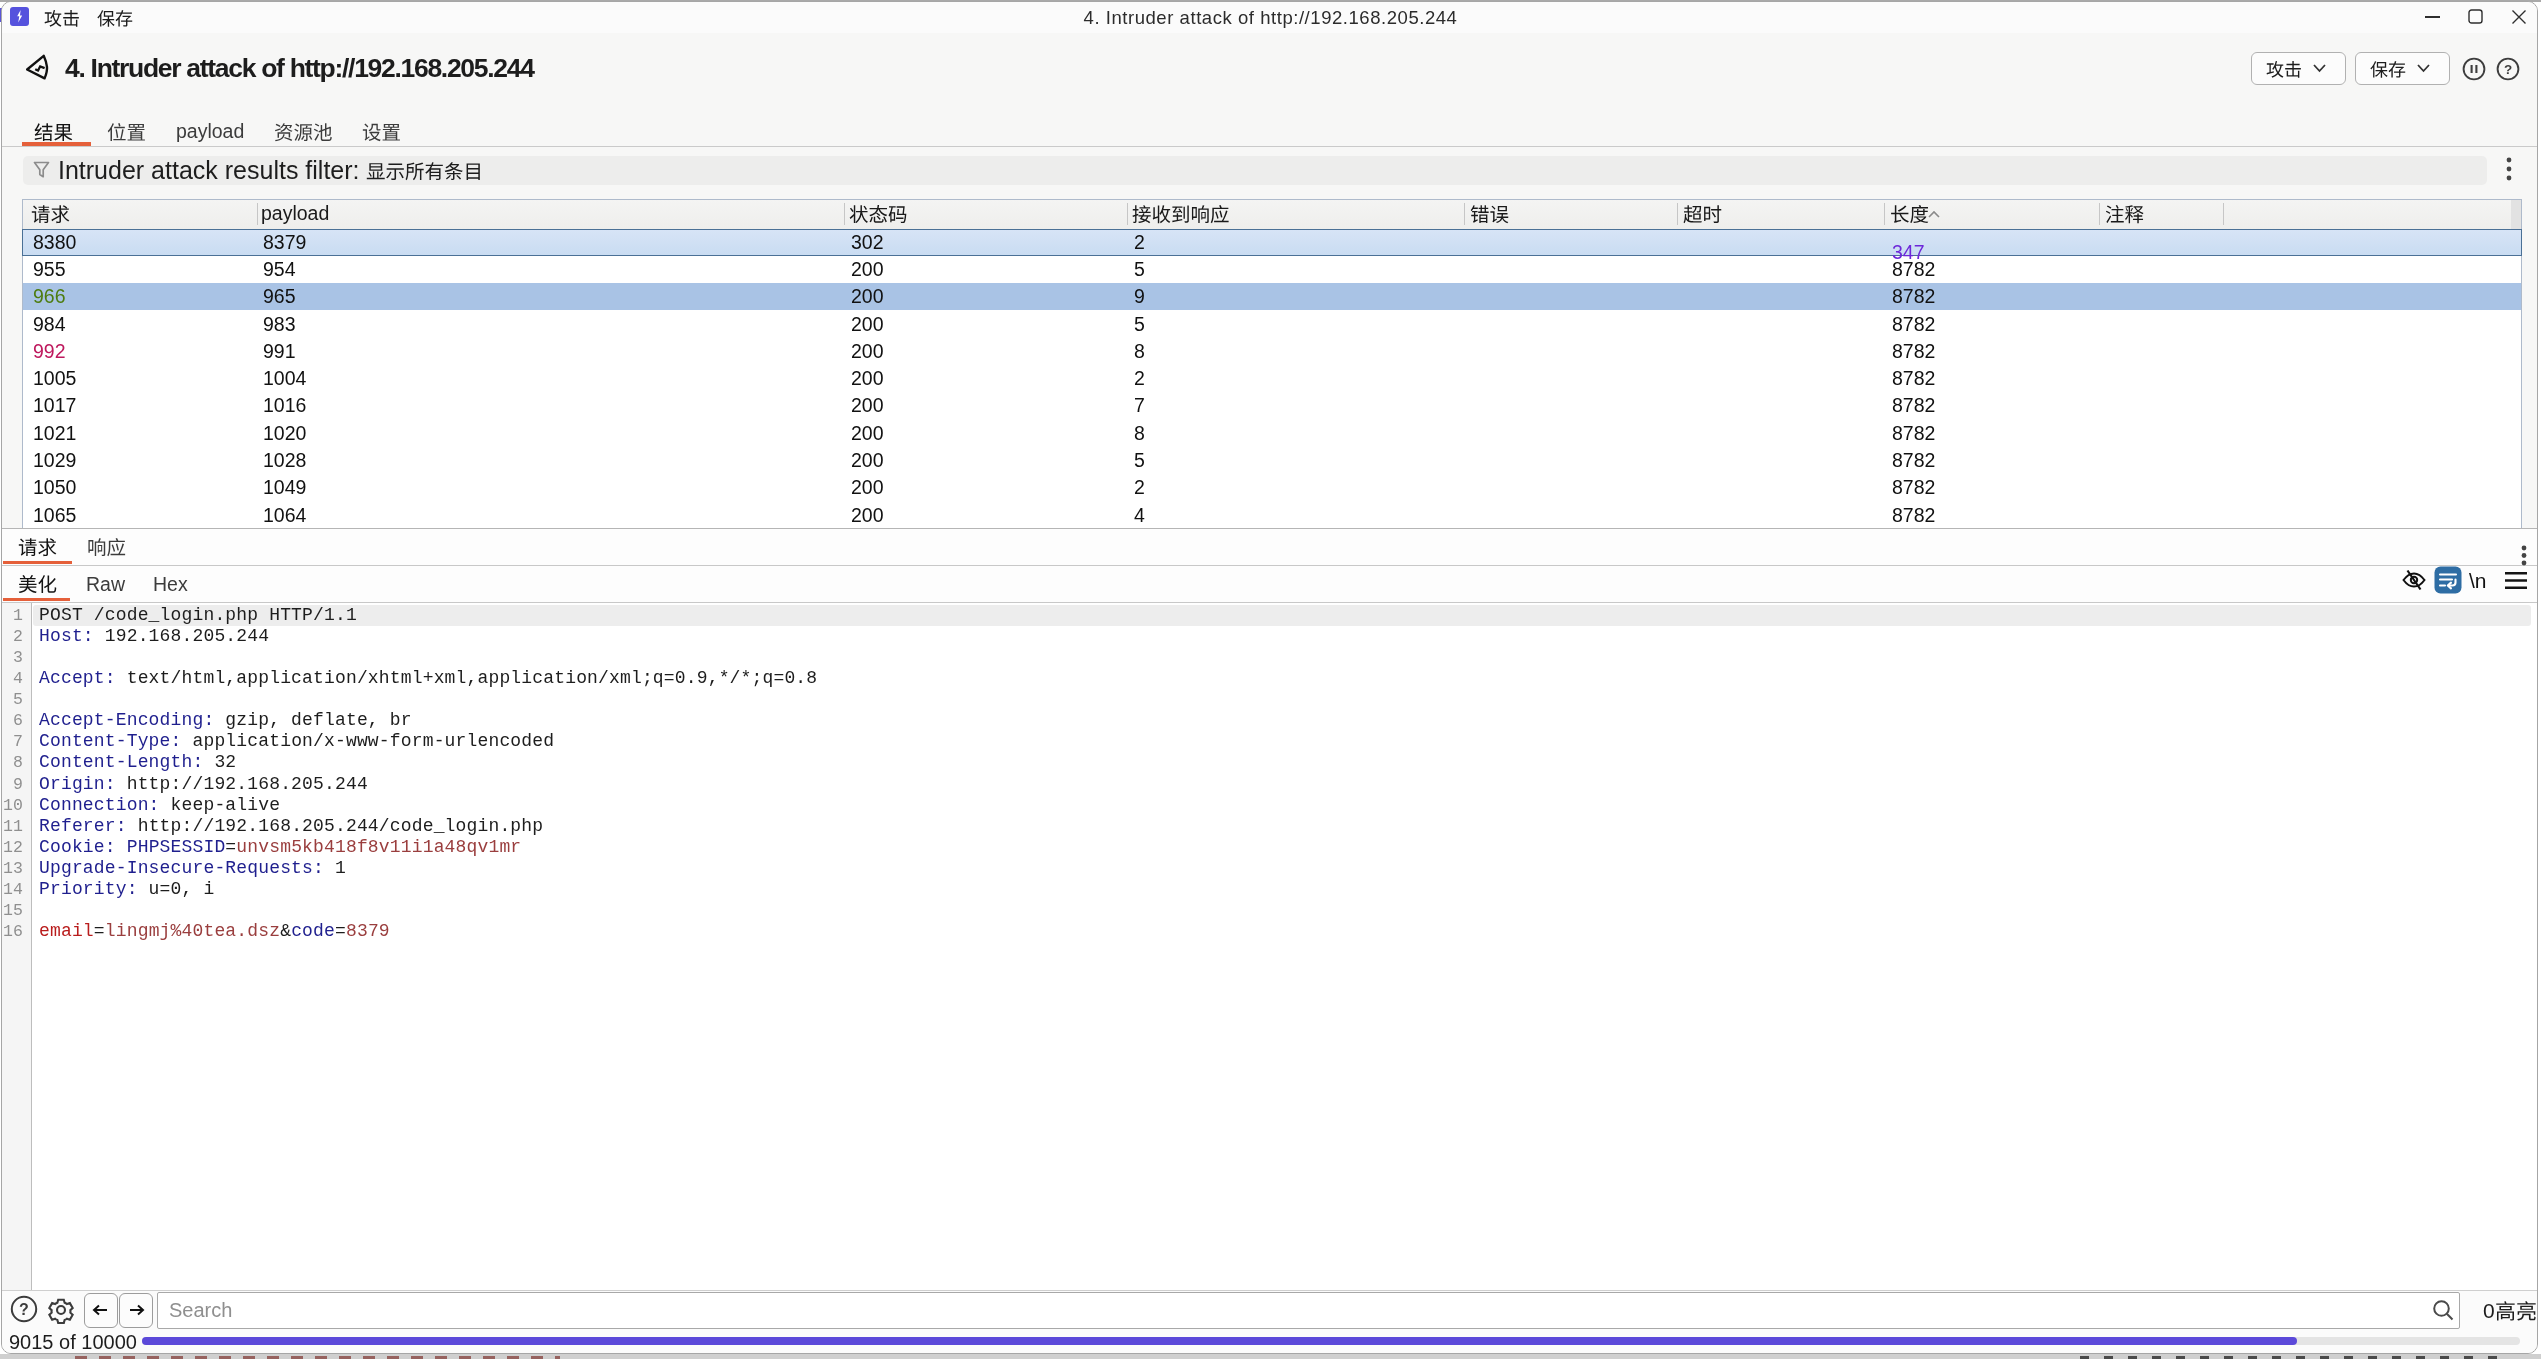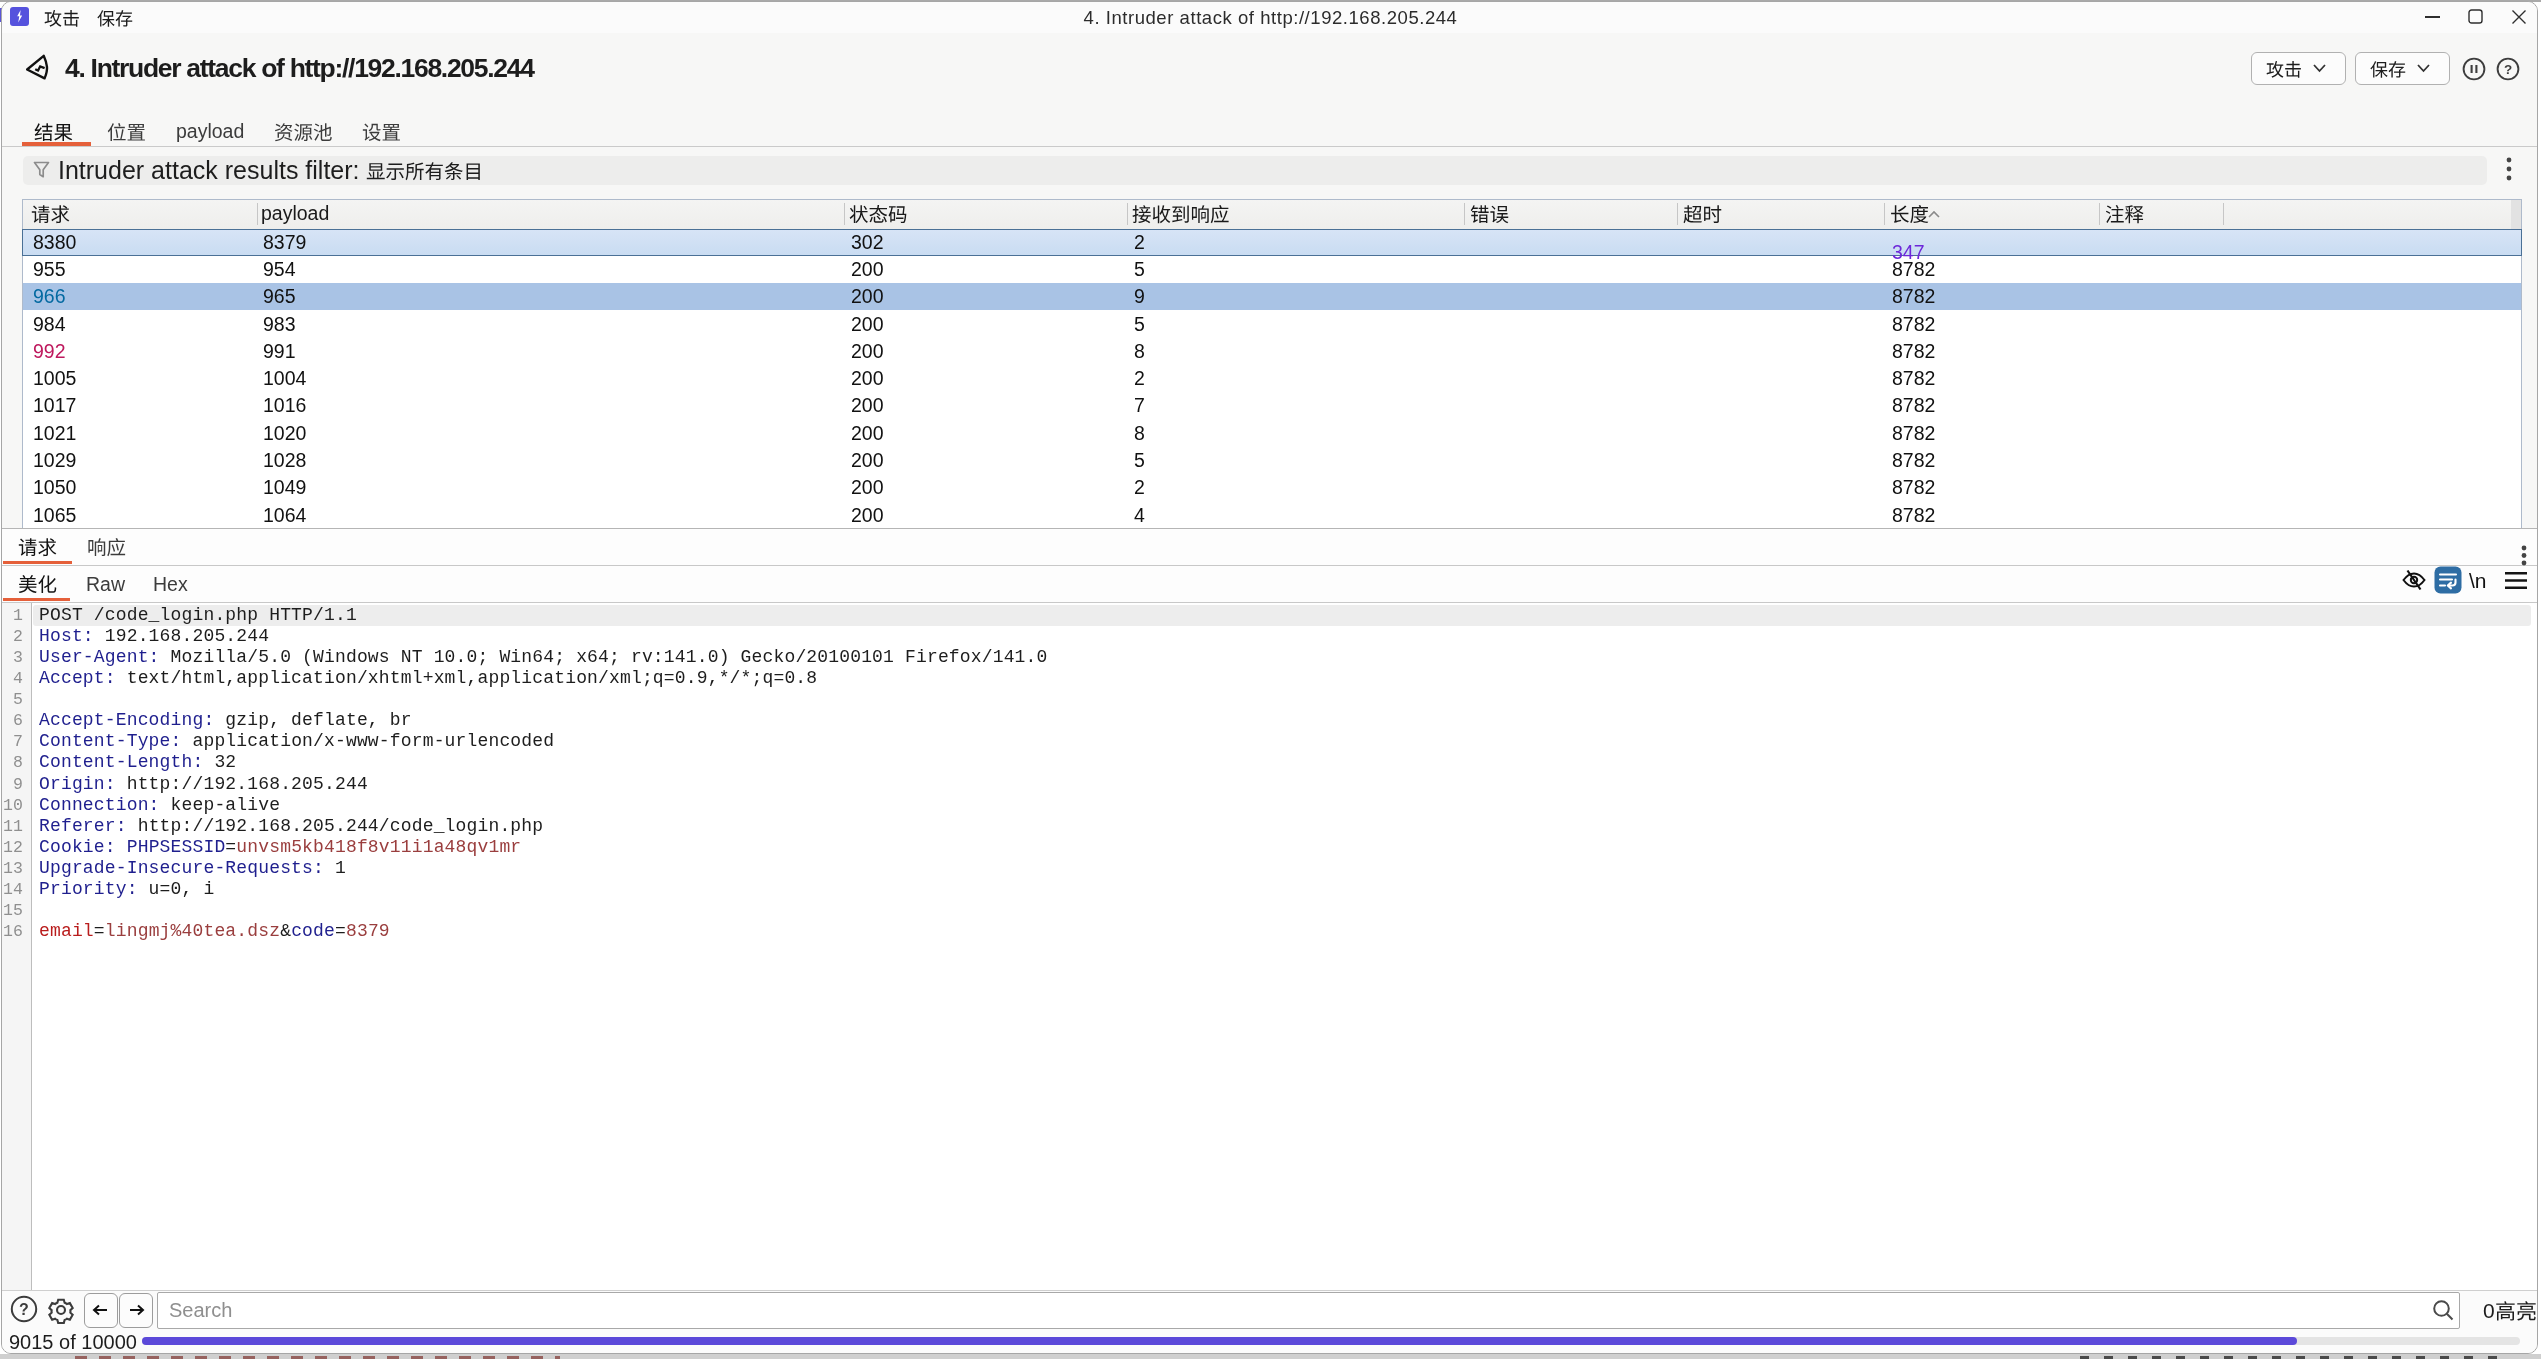--- a/index.html
+++ b/index.html
@@ -188,21 +188,21 @@
     <div class="vc" style="position:absolute;left:261px;top:226.5px;height:27.3px;font-size:19.5px;color:#111">8379</div>
     <div class="vc" style="position:absolute;left:849px;top:226.5px;height:27.3px;font-size:19.5px;color:#111">302</div>
     <div class="vc" style="position:absolute;left:1132px;top:226.5px;height:27.3px;font-size:19.5px;color:#111">2</div>
     <div class="vc" style="position:absolute;left:1890px;top:237px;height:27.3px;font-size:19.5px;color:#6d28d9">347</div>
     <div class="vc" style="position:absolute;left:31px;top:253.8px;height:27.3px;font-size:19.5px;color:#111">955</div>
     <div class="vc" style="position:absolute;left:261px;top:253.8px;height:27.3px;font-size:19.5px;color:#111">954</div>
     <div class="vc" style="position:absolute;left:849px;top:253.8px;height:27.3px;font-size:19.5px;color:#111">200</div>
     <div class="vc" style="position:absolute;left:1132px;top:253.8px;height:27.3px;font-size:19.5px;color:#111">5</div>
     <div class="vc" style="position:absolute;left:1890px;top:253.8px;height:27.3px;font-size:19.5px;color:#111">8782</div>
     <div style="position:absolute;left:21px;top:281.1px;width:2498px;height:27.3px;background:#a9c3e5"></div>
-    <div class="vc" style="position:absolute;left:31px;top:281.1px;height:27.3px;font-size:19.5px;color:#0369a1">966</div>
+    <div class="vc" style="position:absolute;left:31px;top:281.1px;height:27.3px;font-size:19.5px;color:#4d7c0f">966</div>
     <div class="vc" style="position:absolute;left:261px;top:281.1px;height:27.3px;font-size:19.5px;color:#111">965</div>
     <div class="vc" style="position:absolute;left:849px;top:281.1px;height:27.3px;font-size:19.5px;color:#111">200</div>
     <div class="vc" style="position:absolute;left:1132px;top:281.1px;height:27.3px;font-size:19.5px;color:#111">9</div>
     <div class="vc" style="position:absolute;left:1890px;top:281.1px;height:27.3px;font-size:19.5px;color:#111">8782</div>
     <div class="vc" style="position:absolute;left:31px;top:308.4px;height:27.3px;font-size:19.5px;color:#111">984</div>
     <div class="vc" style="position:absolute;left:261px;top:308.4px;height:27.3px;font-size:19.5px;color:#111">983</div>
     <div class="vc" style="position:absolute;left:849px;top:308.4px;height:27.3px;font-size:19.5px;color:#111">200</div>
     <div class="vc" style="position:absolute;left:1132px;top:308.4px;height:27.3px;font-size:19.5px;color:#111">5</div>
     <div class="vc" style="position:absolute;left:1890px;top:308.4px;height:27.3px;font-size:19.5px;color:#111">8782</div>
     <div class="vc" style="position:absolute;left:31px;top:335.7px;height:27.3px;font-size:19.5px;color:#be185d">992</div>
@@ -290,21 +290,20 @@
     </svg>
 <div style="left:0;top:601px;width:2537px;height:687px;background:#fff"></div>
 <div style="left:0;top:601px;width:29px;height:687px;background:#f5f5f5"></div>
 <div style="left:29px;top:601px;width:1px;height:687px;background:#bdbdbd"></div>
 <div style="left:31px;top:603px;width:2498px;height:21px;background:#ededed;border-radius:3px"></div>
 <div class="mono" style="position:absolute;left:0;top:603.00px;width:21px;height:21px;font-size:16.5px;color:#8f8f8f;text-align:right">1</div>
     <div class="mono" style="position:absolute;left:37px;top:603.00px;height:21px;color:#1d1d1d">POST /code_login.php HTTP/1.1</div>
     <div class="mono" style="position:absolute;left:0;top:624.07px;width:21px;height:21px;font-size:16.5px;color:#8f8f8f;text-align:right">2</div>
     <div class="mono" style="position:absolute;left:37px;top:624.07px;height:21px;color:#1d1d1d"><span style="color:#1f1f8e">Host:</span> 192.168.205.244</div>
     <div class="mono" style="position:absolute;left:0;top:645.14px;width:21px;height:21px;font-size:16.5px;color:#8f8f8f;text-align:right">3</div>
-    <div class="mono" style="position:absolute;left:37px;top:645.14px;height:21px;color:#1d1d1d"><span style="color:#1f1f8e">User-Agent:</span> Mozilla/5.0 (Windows NT 10.0; Win64; x64; rv:141.0) Gecko/20100101 Firefox/141.0</div>
     <div class="mono" style="position:absolute;left:0;top:666.21px;width:21px;height:21px;font-size:16.5px;color:#8f8f8f;text-align:right">4</div>
     <div class="mono" style="position:absolute;left:37px;top:666.21px;height:21px;color:#1d1d1d"><span style="color:#1f1f8e">Accept:</span> text/html,application/xhtml+xml,application/xml;q=0.9,*/*;q=0.8</div>
     <div class="mono" style="position:absolute;left:0;top:687.28px;width:21px;height:21px;font-size:16.5px;color:#8f8f8f;text-align:right">5</div>
     <div class="mono" style="position:absolute;left:0;top:708.35px;width:21px;height:21px;font-size:16.5px;color:#8f8f8f;text-align:right">6</div>
     <div class="mono" style="position:absolute;left:37px;top:708.35px;height:21px;color:#1d1d1d"><span style="color:#1f1f8e">Accept-Encoding:</span> gzip, deflate, br</div>
     <div class="mono" style="position:absolute;left:0;top:729.42px;width:21px;height:21px;font-size:16.5px;color:#8f8f8f;text-align:right">7</div>
     <div class="mono" style="position:absolute;left:37px;top:729.42px;height:21px;color:#1d1d1d"><span style="color:#1f1f8e">Content-Type:</span> application/x-www-form-urlencoded</div>
     <div class="mono" style="position:absolute;left:0;top:750.49px;width:21px;height:21px;font-size:16.5px;color:#8f8f8f;text-align:right">8</div>
     <div class="mono" style="position:absolute;left:37px;top:750.49px;height:21px;color:#1d1d1d"><span style="color:#1f1f8e">Content-Length:</span> 32</div>
     <div class="mono" style="position:absolute;left:0;top:771.56px;width:21px;height:21px;font-size:16.5px;color:#8f8f8f;text-align:right">9</div>

